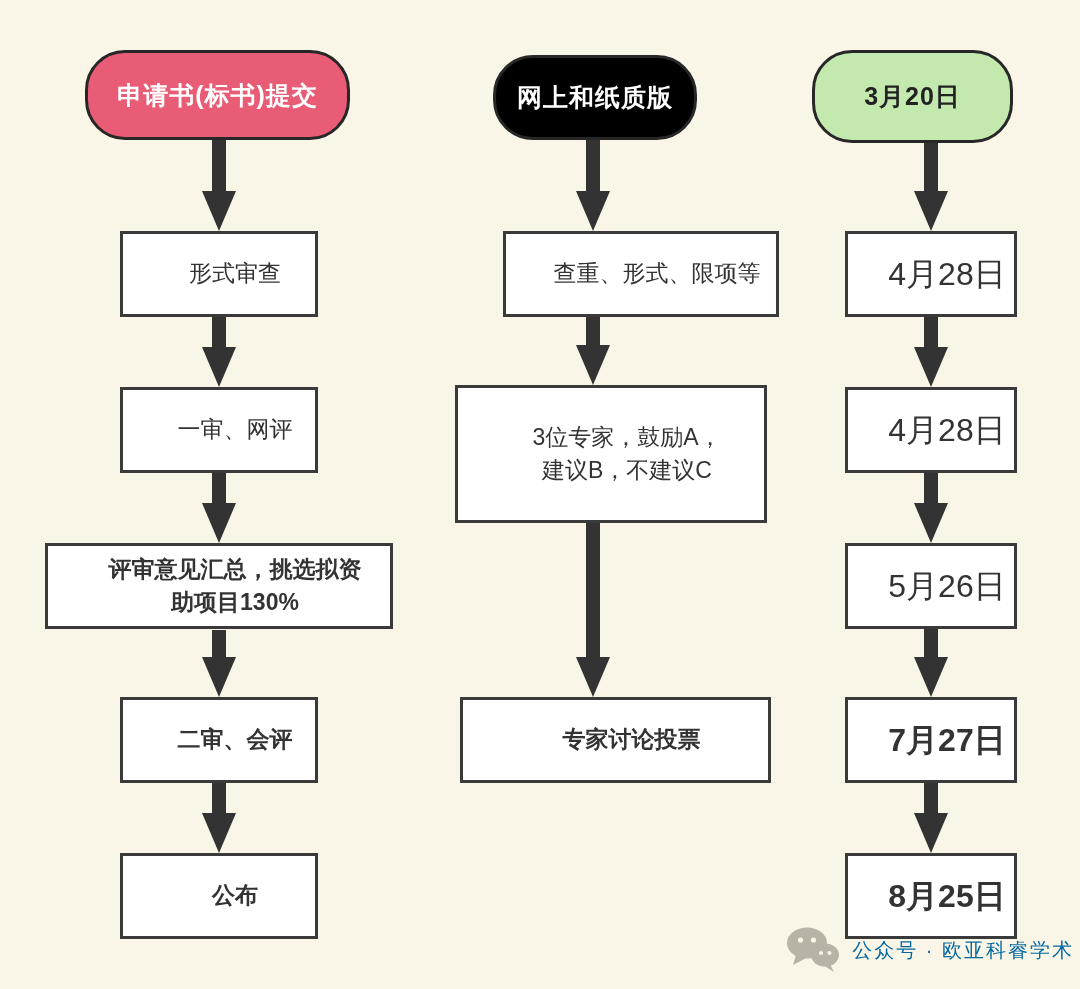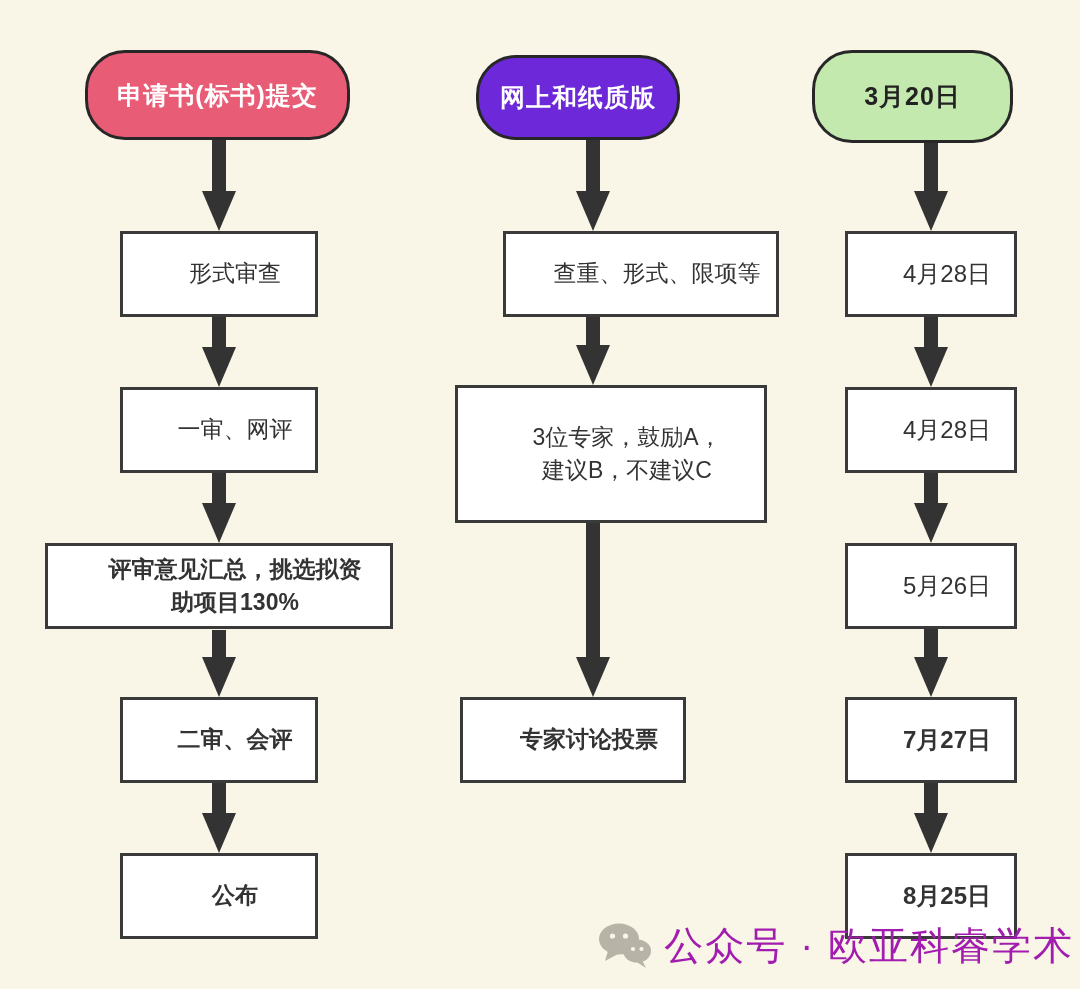--- a/index.html
+++ b/index.html
@@ -19,21 +19,21 @@
   .pill{
     position:absolute;
     display:flex;align-items:center;justify-content:center;
     border:3px solid #272727;
     border-radius:40px;
     font-size:25px;font-weight:700;
     text-align:center;
     letter-spacing:1px;
   }
   .pill1{left:85px;top:50px;width:265px;height:90px;background:#e85c76;color:#ffffff;}
-  .pill2{left:476px;top:55px;width:204px;height:85px;background:#6d28d9;color:#ffffff;}
+  .pill2{left:493px;top:55px;width:204px;height:85px;background:#000000;color:#ffffff;}
   .pill3{left:812px;top:50px;width:201px;height:93px;background:#c4e9ae;color:#222222;}
 
   
   .box{
     position:absolute;
     display:flex;align-items:center;justify-content:center;
     background:#ffffff;
     border:3px solid #3a3a3a;
     color:#333333;
     font-size:23px;
@@ -44,45 +44,45 @@
     padding-left:32px;
   }
   .bold{font-weight:700;}
   
   .c1{left:120px;width:198px;}
   .c1w{left:45px;width:348px;}
   .r1{top:231px;} .r2{top:387px;} .r3{top:543px;} .r4{top:697px;} .r5{top:853px;}
   
   .c2{left:455px;width:276px;margin-left:48px;}
   .c2t{left:455px;width:312px;top:385px;height:138px;}
-  .c2b{left:460px;width:226px;}
+  .c2b{left:460px;width:311px;}
   
-  .c3{left:845px;width:172px;font-size:24px;}
+  .c3{left:845px;width:172px;font-size:32px;}
 
   
   .arrow{position:absolute;width:34px;}
   .arrow .shaft{
     position:absolute;left:10px;top:0;width:14px;
     height:calc(100% - 36px);
     background:#333333;
   }
   .arrow .head{
     position:absolute;left:0;bottom:0;width:0;height:0;
     border-left:17px solid transparent;
     border-right:17px solid transparent;
     border-top:40px solid #333333;
   }
 
   
   .watermark{
     position:absolute;
     right:6px;bottom:16px;
     display:flex;align-items:center;gap:12px;
-    color:#a21caf;
-    font-size:39px;
+    color:#0369a1;
+    font-size:20px;
     letter-spacing:2px;
   }
 </style>
 </head>
 <body>
 
 <div class="canvas">
 
   <div class="pill pill1">申请书(标书)提交</div>
   <div class="pill pill2">网上和纸质版</div>

